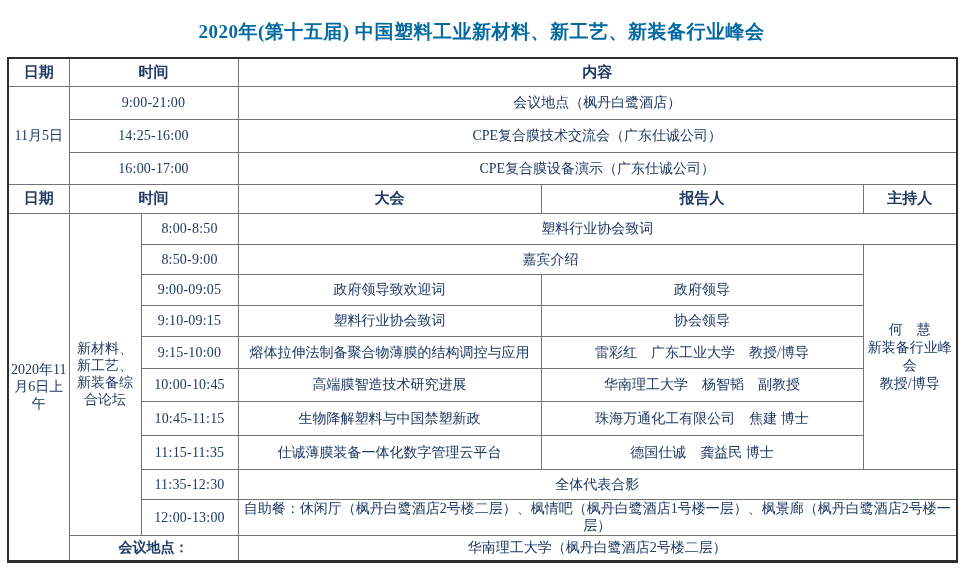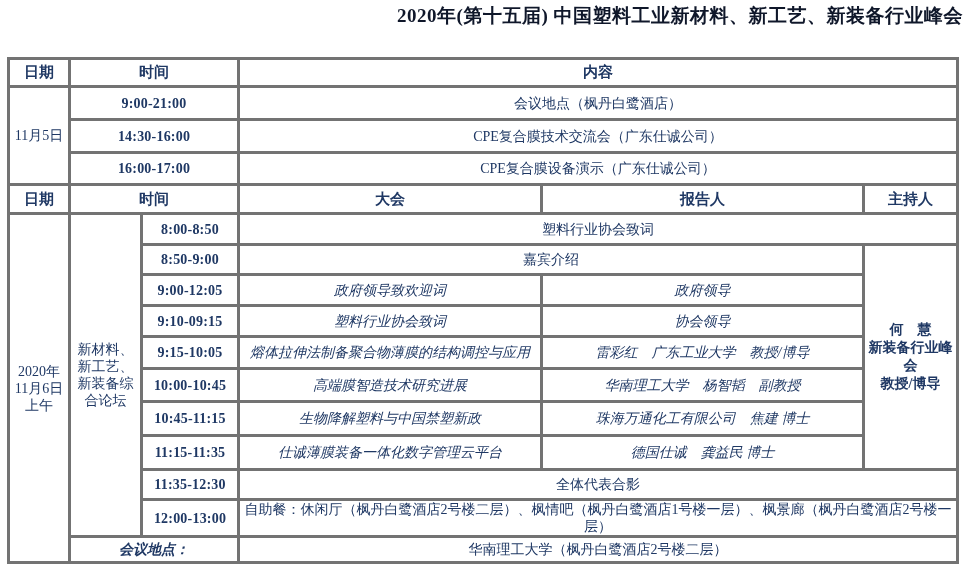--- a/index.html
+++ b/index.html
@@ -5,49 +5,49 @@
   html,body{margin:0;padding:0;}
   body{
     width:963px;height:568px;
     background:#ffffff;
     font-family:"Liberation Serif","DejaVu Serif",serif;
     color:#1f3864;
     position:relative;
     overflow:hidden;
   }
   .title-block{
-    position:absolute;top:4px;left:0;width:963px;
-    text-align:right;font-weight:bold;color:#0f172a;
+    position:absolute;top:20px;left:0;width:963px;
+    text-align:center;font-weight:bold;color:#0369a1;
   }
   .title-line1{font-size:19px;line-height:24px;letter-spacing:0.5px;}
   .title-line2{font-size:19px;line-height:24px;letter-spacing:2px;}
   table.schedule{
     position:absolute;left:7px;top:57px;
     width:950px;
     border-collapse:collapse;
     table-layout:fixed;
     border:2px solid #2e2e2e;
     border-bottom-width:3px;
   }
   table.schedule td, table.schedule th{
-    border:3px solid #737373;
+    border:1px solid #737373;
     color:#1f3864;
     font-size:14px;
     text-align:center;
     vertical-align:middle;
     padding:0 2px;
     overflow:hidden;
     line-height:17px;
   }
   table.schedule th{font-size:15px;font-weight:bold;}
-  td.left{text-align:left;padding-left:6px;padding-right:4px;font-style:italic;}
-  td.time-cell{font-size:14.5px;letter-spacing:0.2px;font-weight:bold;}
+  td.left{text-align:left;padding-left:6px;padding-right:4px;}
+  td.time-cell{font-size:14.5px;letter-spacing:0.2px;}
   td.wrap-cell{line-height:17px;}
   td.bold{font-weight:bold;font-size:15px;}
-  .host-line{line-height:18px;font-weight:bold;}
+  .host-line{line-height:18px;}
 </style>
 </head>
 <body>
 
 <div class="title-block">
   <div class="title-line1">2020年(第十五届)  中国塑料工业新材料、新工艺、新装备行业峰会</div>
 </div>
 
 <table class="schedule">
   <colgroup>
@@ -65,21 +65,21 @@
     <th colspan="2">时间</th>
     <th colspan="3">内容</th>
   </tr>
 
   <tr style="height:33px">
     <td rowspan="3" class="wrap-cell">11月5日</td>
     <td colspan="2" class="time-cell">9:00-21:00</td>
     <td colspan="3">会议地点（枫丹白鹭酒店）</td>
   </tr>
   <tr style="height:33px">
-    <td colspan="2" class="time-cell">14:30-16:00</td>
+    <td colspan="2" class="time-cell">14:25-16:00</td>
     <td colspan="3">CPE复合膜技术交流会（广东仕诚公司）</td>
   </tr>
   <tr style="height:32px">
     <td colspan="2" class="time-cell">16:00-17:00</td>
     <td colspan="3">CPE复合膜设备演示（广东仕诚公司）</td>
   </tr>
 
   <tr style="height:29px">
     <th>日期</th>
     <th colspan="2">时间</th>
@@ -97,31 +97,31 @@
   <tr style="height:30px">
     <td class="time-cell">8:50-9:00</td>
     <td colspan="2">嘉宾介绍</td>
     <td rowspan="7" class="wrap-cell">
       <div class="host-line">何　慧</div>
       <div class="host-line">新装备行业峰会</div>
       <div class="host-line">教授/博导</div>
     </td>
   </tr>
   <tr style="height:31px">
-    <td class="time-cell">9:00-12:05</td>
+    <td class="time-cell">9:00-09:05</td>
     <td class="left">政府领导致欢迎词</td>
     <td class="left">政府领导</td>
   </tr>
   <tr style="height:31px">
     <td class="time-cell">9:10-09:15</td>
     <td class="left">塑料行业协会致词</td>
     <td class="left">协会领导</td>
   </tr>
   <tr style="height:32px">
-    <td class="time-cell">9:15-10:05</td>
+    <td class="time-cell">9:15-10:00</td>
     <td class="left">熔体拉伸法制备聚合物薄膜的结构调控与应用</td>
     <td class="left">雷彩红　广东工业大学　教授/博导</td>
   </tr>
   <tr style="height:33px">
     <td class="time-cell">10:00-10:45</td>
     <td class="left">高端膜智造技术研究进展</td>
     <td class="left">华南理工大学　杨智韬　副教授</td>
   </tr>
   <tr style="height:34px">
     <td class="time-cell">10:45-11:15</td>

